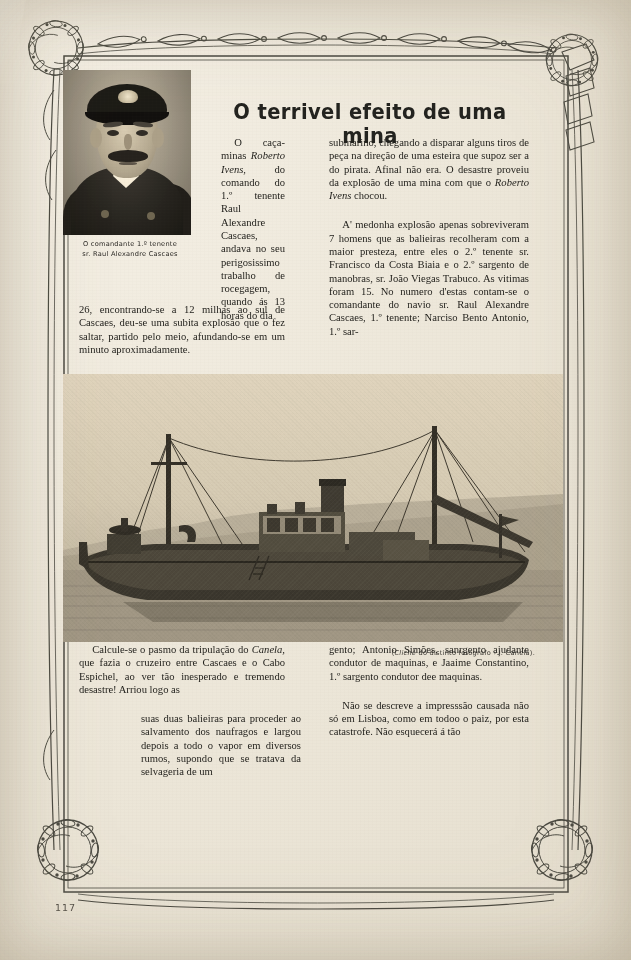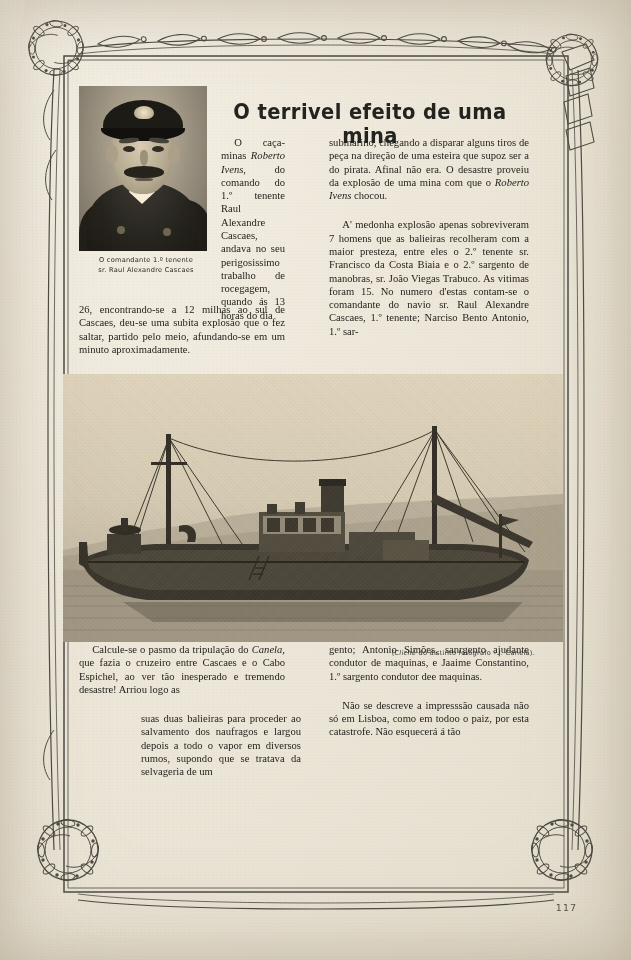--- a/index.html
+++ b/index.html
@@ -143,21 +143,21 @@
   }
   .photo-caption i{font-style:italic;}
   .photo-credit{
     margin-top:7px;width:500px;text-align:right;padding-right:28px;box-sizing:border-box;
     font-family:"DejaVu Sans", sans-serif;
     font-size:6.6px;letter-spacing:.25px;color:#3a3731;
   }
   .photo-credit i{font-style:italic;}
 
   .folio{
-    position:absolute;left:0;top:840px;width:522px;text-align:right;
+    position:absolute;left:0;top:840px;width:522px;text-align:left;
     font-family:"DejaVu Sans", sans-serif;font-size:9.5px;color:#55514a;letter-spacing:1px;
   }
 </style>
 </head>
 <body>
 
 <div class="page">
 
   <div class="paper-edge"></div>
 
@@ -254,21 +254,21 @@
       <g transform="translate(534,30) scale(.85)">
           <use href="#wreath"></use>
         </g>
     </svg>
   </div>
 
   <div class="content">
 
     <h1 class="headline">O terrivel efeito de uma mina</h1>
 
-    <figure class="portrait-wrap" style="margin:16px">
+    <figure class="portrait-wrap" style="margin:0">
       <div class="portrait">
         <div class="bg"></div>
         <div class="pt shoulder-l"></div>
         <div class="pt shoulder-r"></div>
         <div class="pt body-shape"></div>
         <div class="pt collar"></div>
         <div class="pt face"></div>
         <div class="pt ear-l"></div>
         <div class="pt ear-r"></div>
         <div class="pt cap"></div>

